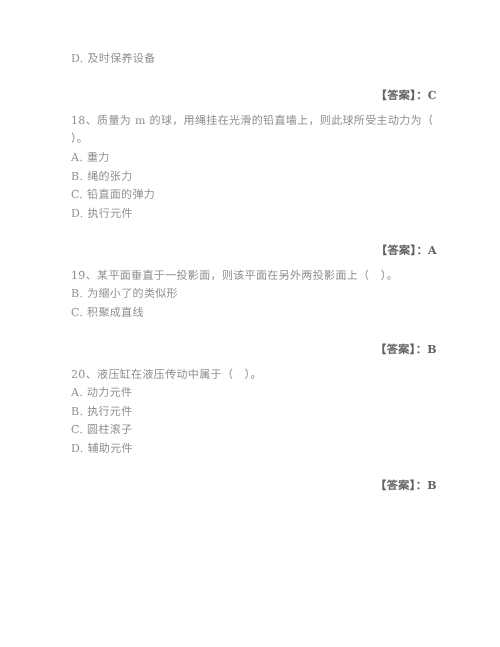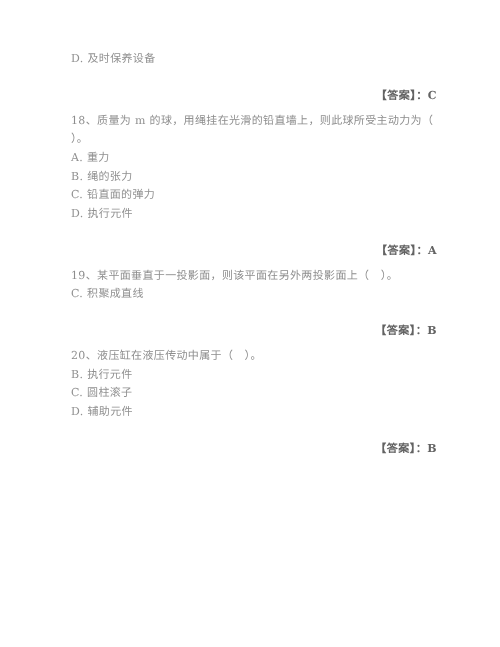--- a/index.html
+++ b/index.html
@@ -87,29 +87,31 @@
         <div class="line option">C. 铅直面的弹力</div>
         <div class="line option">D. 执行元件</div>
       </div>
       <div class="spacer"></div>
       <div class="block">
         <div class="line answer">【答案】：A</div>
       </div>
       <div class="spacer-sm"></div>
       <div class="block">
         <div class="line question">19、某平面垂直于一投影面，则该平面在另外两投影面上（　）。</div>
+        <div class="line option">B. 为缩小了的类似形</div>
         <div class="line option">C. 积聚成直线</div>
       </div>
       <div class="spacer"></div>
       <div class="block">
         <div class="line answer">【答案】：B</div>
       </div>
       <div class="spacer-sm"></div>
       <div class="block">
         <div class="line question">20、液压缸在液压传动中属于（　）。</div>
+        <div class="line option">A. 动力元件</div>
         <div class="line option">B. 执行元件</div>
         <div class="line option">C. 圆柱滚子</div>
         <div class="line option">D. 辅助元件</div>
       </div>
       <div class="spacer"></div>
       <div class="block">
         <div class="line answer">【答案】：B</div>
       </div>
       <div class="spacer-sm"></div>
     </div>

